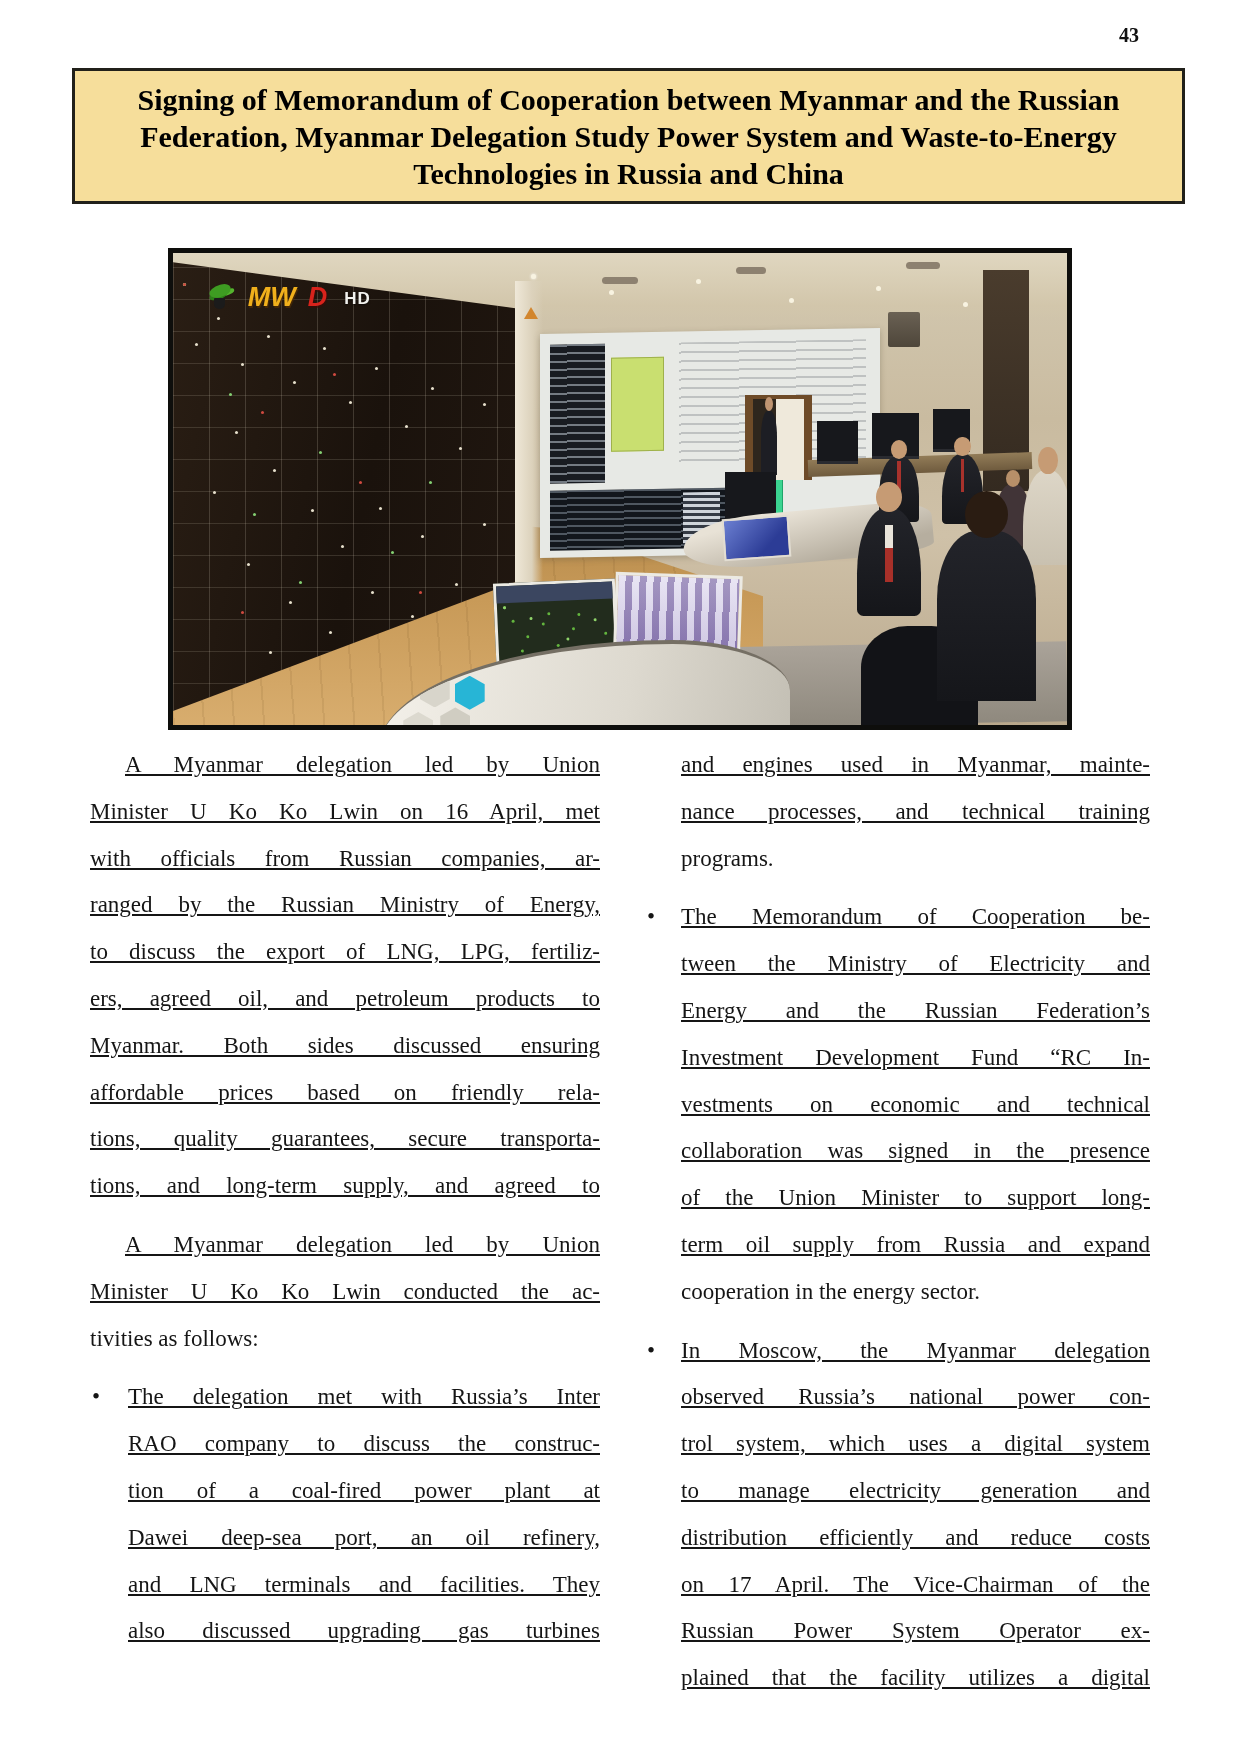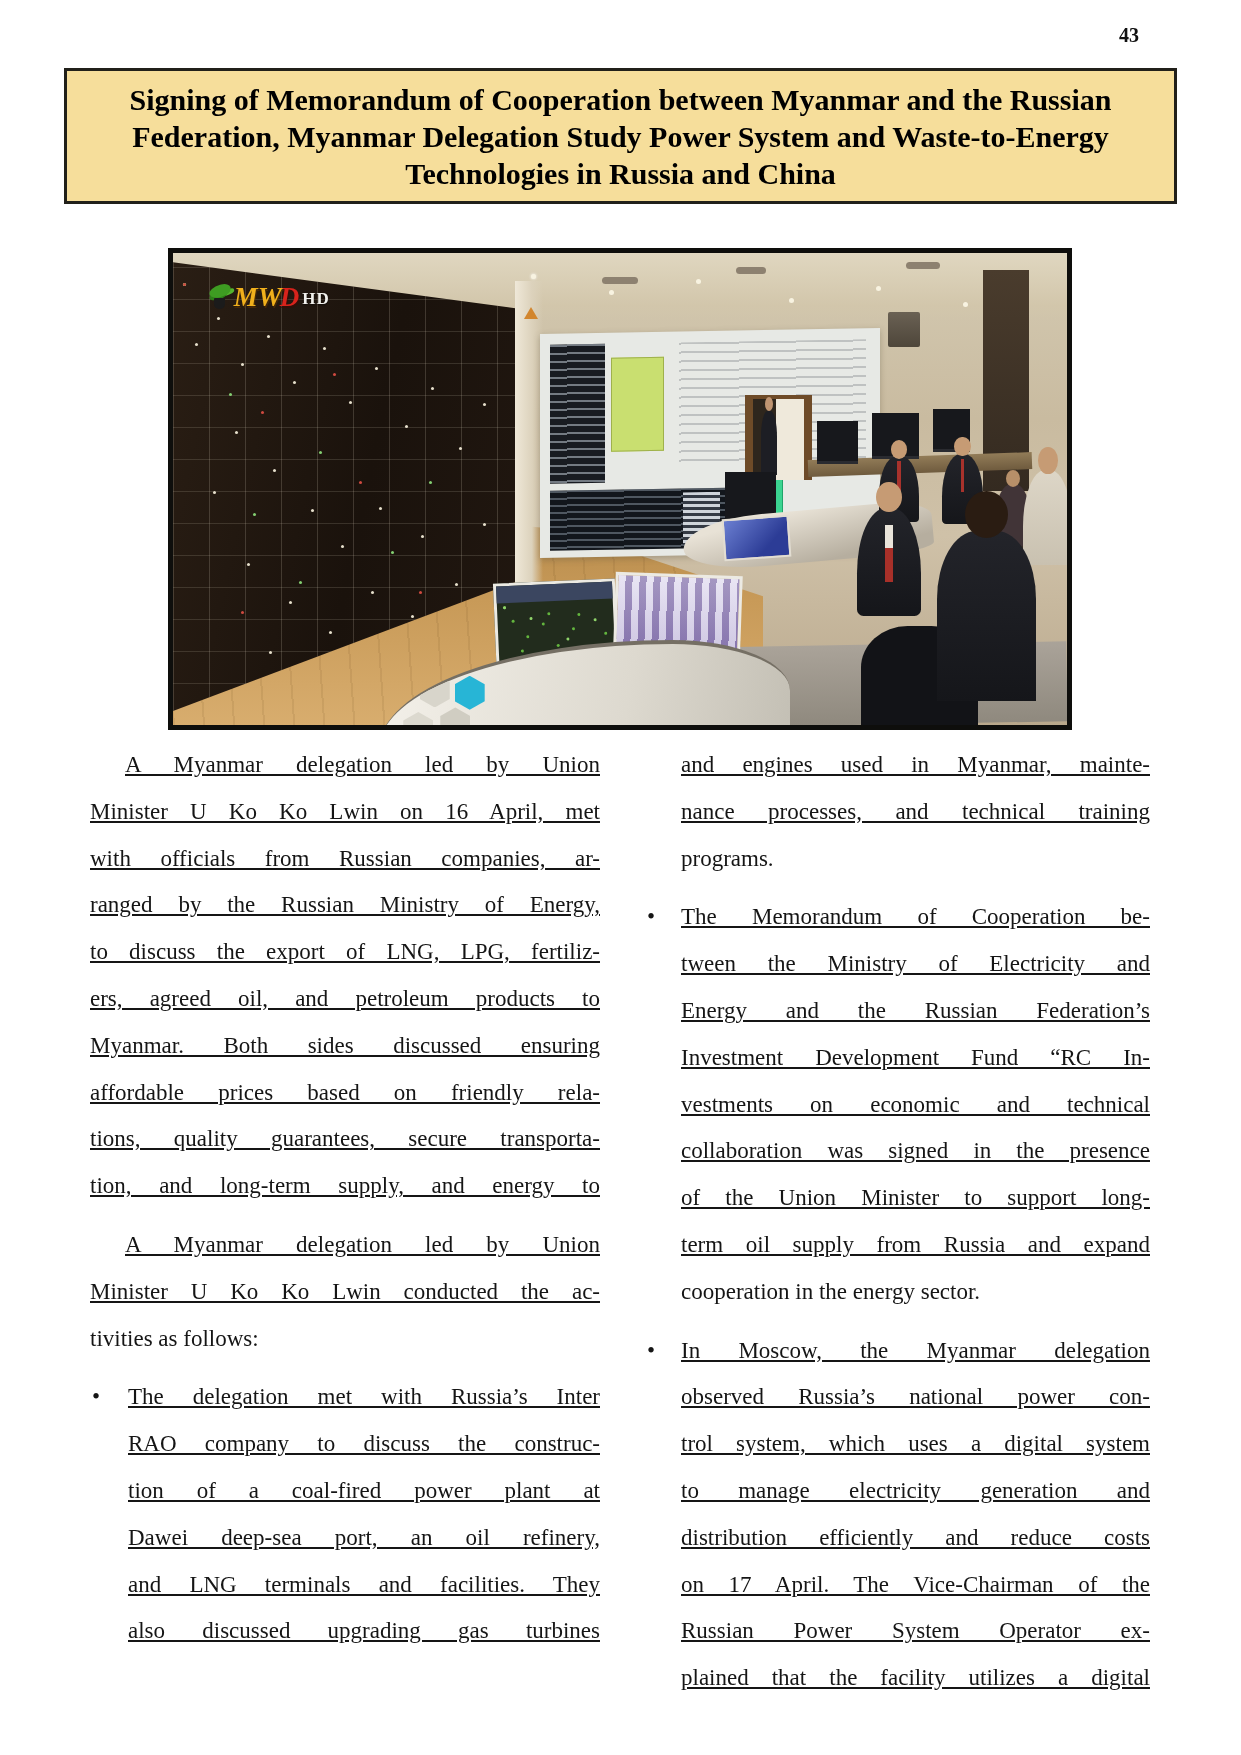--- a/index.html
+++ b/index.html
@@ -1,21 +1,21 @@
 <!DOCTYPE html>
 <html><head>
 <meta charset="utf-8">
 <style>
   html,body{margin:0;padding:0;background:#ffffff;}
   .page{position:relative;width:1241px;height:1755px;background:#ffffff;overflow:hidden;
         font-family:"Liberation Serif","DejaVu Serif",serif;color:#111;}
 
   .page-number{position:absolute;top:24px;right:102px;font-size:20px;font-weight:bold;color:#111;}
 
-  .title-box{position:absolute;left:64px;top:68px;width:1113px;box-sizing:border-box;
+  .title-box{position:absolute;left:72px;top:68px;width:1113px;box-sizing:border-box;
              background:#f6de9b;border:3px solid #21201a;padding:10px 30px 9px 30px;
              text-align:center;font-weight:bold;font-size:30px;line-height:37px;color:#000;}
 
   
   .photo-frame{position:absolute;left:168px;top:248px;width:904px;height:482px;
                box-sizing:border-box;border:5px solid #0e0e0c;
                background:linear-gradient(180deg,#d4cab2 0%,#c9bba0 35%,#cfc1a8 60%,#b9a88c 100%);
                overflow:hidden;}
   .ph{position:absolute;}
 
@@ -131,21 +131,21 @@
           border-radius:100% 40% 0 0/130% 60% 0 0;overflow:hidden;
           background:linear-gradient(100deg,#f4f1ea 0%,#ddd9cf 60%,#c3bfb4 100%);}
   .hex{position:absolute;width:30px;height:34px;
        clip-path:polygon(50% 0,100% 25%,100% 75%,50% 100%,0 75%,0 25%);}
   .hex1{left:10%;top:26%;background:#d8d5cb;}
   .hex2{left:15%;top:56%;background:#d0cdc2;}
   .hex4{left:6%;top:60%;background:#dcd9cf;}
   .hex3{left:18.5%;top:28%;background:#27b5d6;}
 
   .mwd-logo{left:4%;top:6.5%;display:flex;align-items:flex-end;
-            font-family:Liberation Serif, serif;}
+            font-family:Liberation Sans, sans-serif;gap:14px;}
   .logo-plant{position:relative;width:24px;height:26px;margin-right:1px;}
   .logo-leaf{position:absolute;left:0;top:0;width:22px;height:12px;background:#3e9c22;
              border-radius:60% 40% 55% 45%;transform:rotate(-14deg);
              box-shadow:-3px 4px 0 -2px #2d7d18,6px 3px 0 -3px #55b52e;}
   .logo-pot{position:absolute;left:5px;top:13px;width:11px;height:11px;background:#1b1b1b;
             border-radius:10% 10% 45% 45%;}
   .logo-mw{color:#f0b01c;font-style:italic;font-weight:900;font-size:27px;line-height:27px;
            text-shadow:1px 2px 0 rgba(90,50,0,.6);}
   .logo-d{color:#d8231c;font-style:italic;font-weight:900;font-size:27px;line-height:27px;
           margin-left:-2px;text-shadow:1px 2px 0 rgba(60,10,5,.6);}
@@ -256,21 +256,21 @@
           <div class="lines">
             <div class="line jl">A Myanmar delegation led by Union</div>
             <div class="line jl">Minister U Ko Ko Lwin on 16 April, met</div>
             <div class="line jl">with officials from Russian companies, ar-</div>
             <div class="line jl">ranged by the Russian Ministry of Energy,</div>
             <div class="line jl">to discuss the export of LNG, LPG, fertiliz-</div>
             <div class="line jl">ers, agreed oil, and petroleum products to</div>
             <div class="line jl">Myanmar. Both sides discussed ensuring</div>
             <div class="line jl">affordable prices based on friendly rela-</div>
             <div class="line jl">tions, quality guarantees, secure transporta-</div>
-            <div class="line jl">tion, and long-term supply, and energy to</div>
+            <div class="line jl">tions, and long-term supply, and agreed to</div>
           </div>
         </div>
         <div class="block para">
           <div class="lines">
             <div class="line jl">A Myanmar delegation led by Union</div>
             <div class="line jl">Minister U Ko Ko Lwin conducted the ac-</div>
             <div class="line">tivities as follows:</div>
           </div>
         </div>
         <div class="block bullet">

